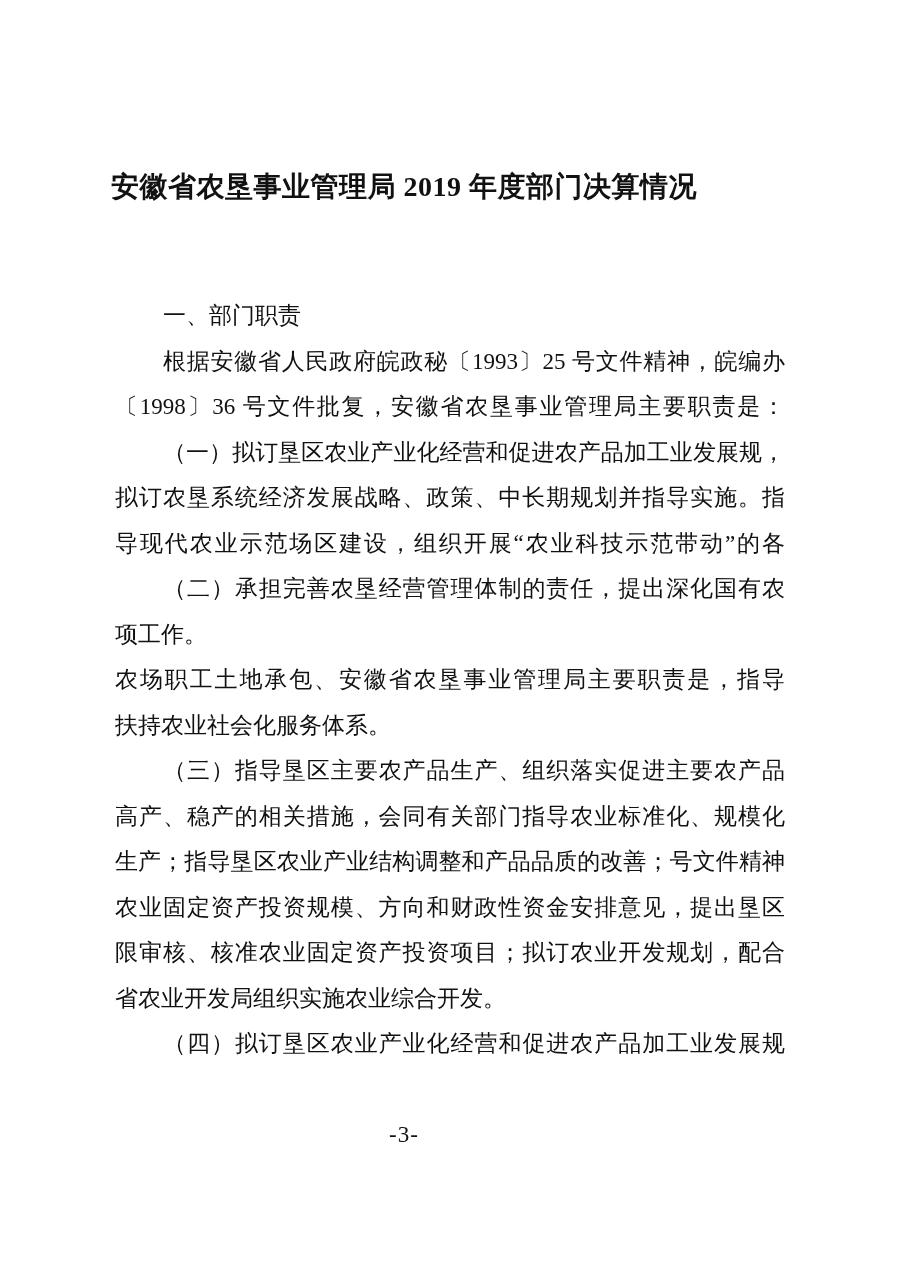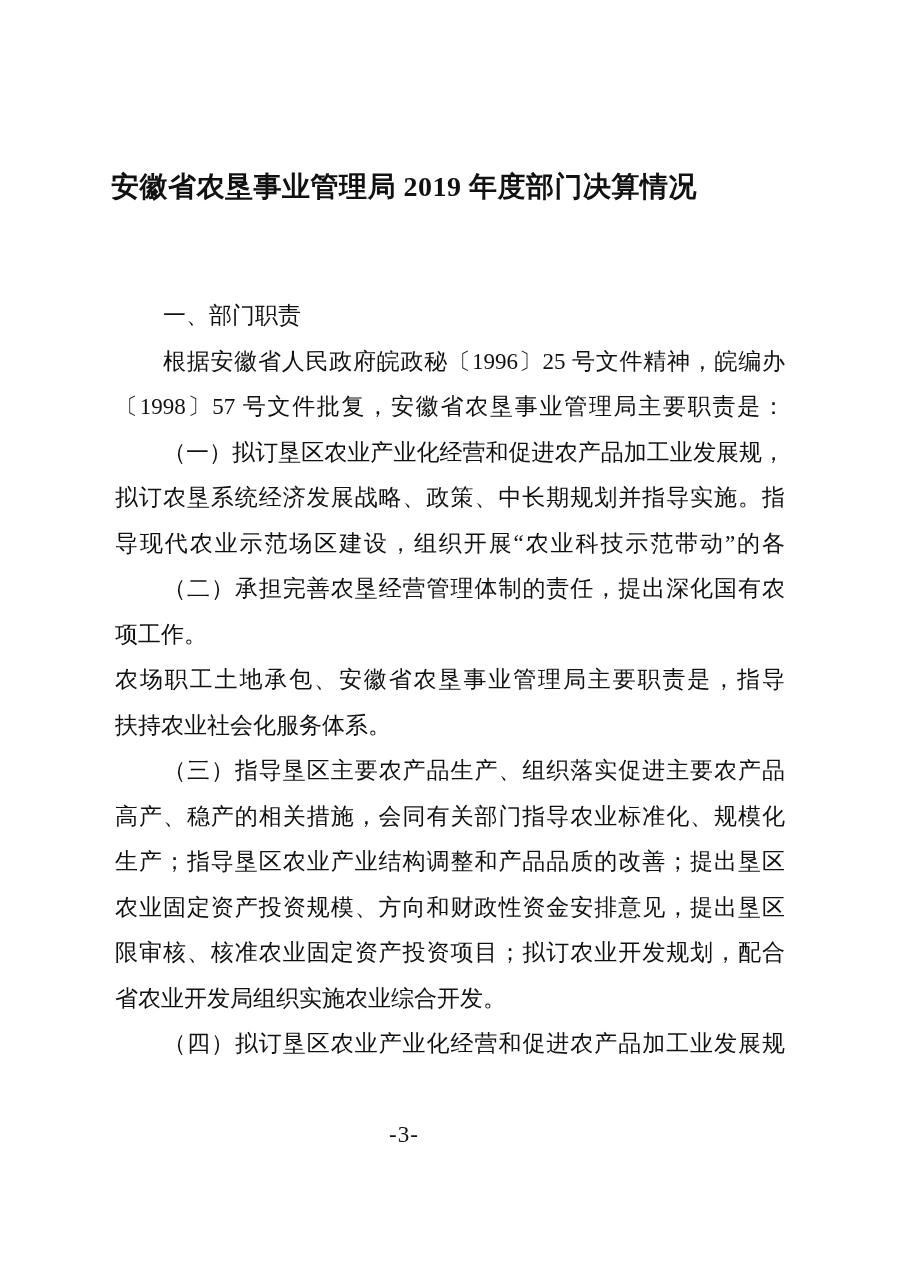--- a/index.html
+++ b/index.html
@@ -62,32 +62,32 @@
 <body>
 
 <div class="page">
 
   <div class="doc-title">安徽省农垦事业管理局 2019 年度部门决算情况</div>
 
   <div class="content">
 
     <div class="line indent end">一、部门职责</div>
 
-    <div class="line indent">根据安徽省人民政府皖政秘〔1996〕25 号文件精神，皖编办</div>
-    <div class="line">〔1998〕57 号文件批复，安徽省农垦事业管理局主要职责是：</div>
+    <div class="line indent">根据安徽省人民政府皖政秘〔1993〕25 号文件精神，皖编办</div>
+    <div class="line">〔1998〕36 号文件批复，安徽省农垦事业管理局主要职责是：</div>
     <div class="line indent">（一）拟订垦区农业产业化经营和促进农产品加工业发展规，</div>
     <div class="line">拟订农垦系统经济发展战略、政策、中长期规划并指导实施。指</div>
     <div class="line">导现代农业示范场区建设，组织开展“农业科技示范带动”的各</div>
     <div class="line indent">（二）承担完善农垦经营管理体制的责任，提出深化国有农</div>
     <div class="line end">项工作。</div>
     <div class="line">农场职工土地承包、安徽省农垦事业管理局主要职责是，指导</div>
     <div class="line end">扶持农业社会化服务体系。</div>
     <div class="line indent">（三）指导垦区主要农产品生产、组织落实促进主要农产品</div>
     <div class="line">高产、稳产的相关措施，会同有关部门指导农业标准化、规模化</div>
-    <div class="line">生产；指导垦区农业产业结构调整和产品品质的改善；提出垦区</div>
+    <div class="line">生产；指导垦区农业产业结构调整和产品品质的改善；号文件精神</div>
     <div class="line">农业固定资产投资规模、方向和财政性资金安排意见，提出垦区</div>
     <div class="line">限审核、核准农业固定资产投资项目；拟订农业开发规划，配合</div>
     <div class="line end">省农业开发局组织实施农业综合开发。</div>
     <div class="line indent">（四）拟订垦区农业产业化经营和促进农产品加工业发展规</div>
 
   </div>
 
   <div class="page-num">-3-</div>
 
 </div>

